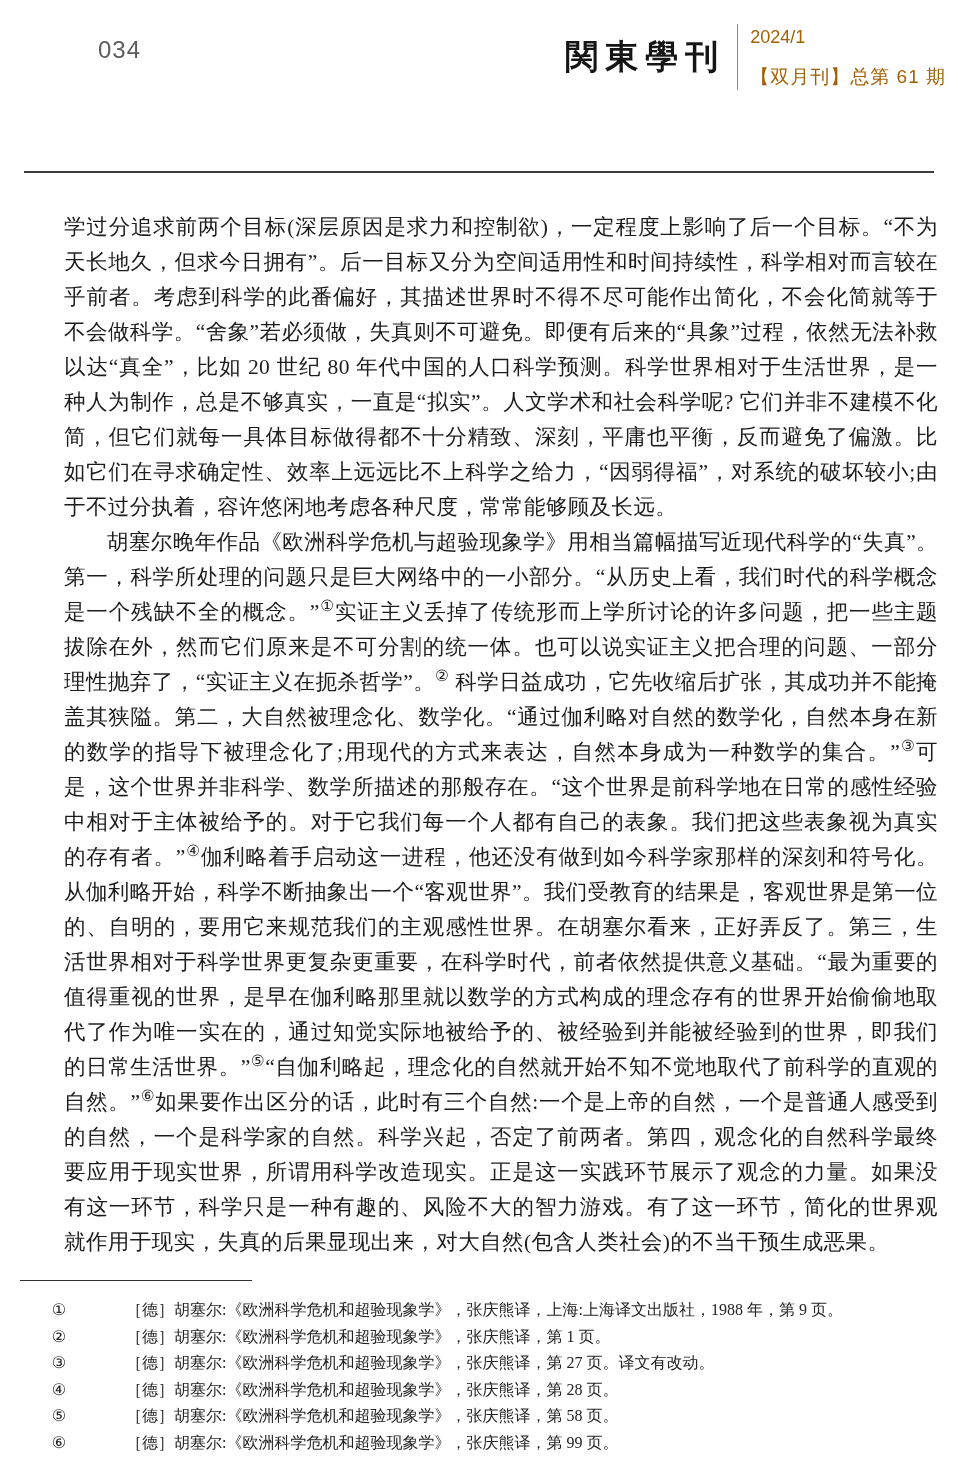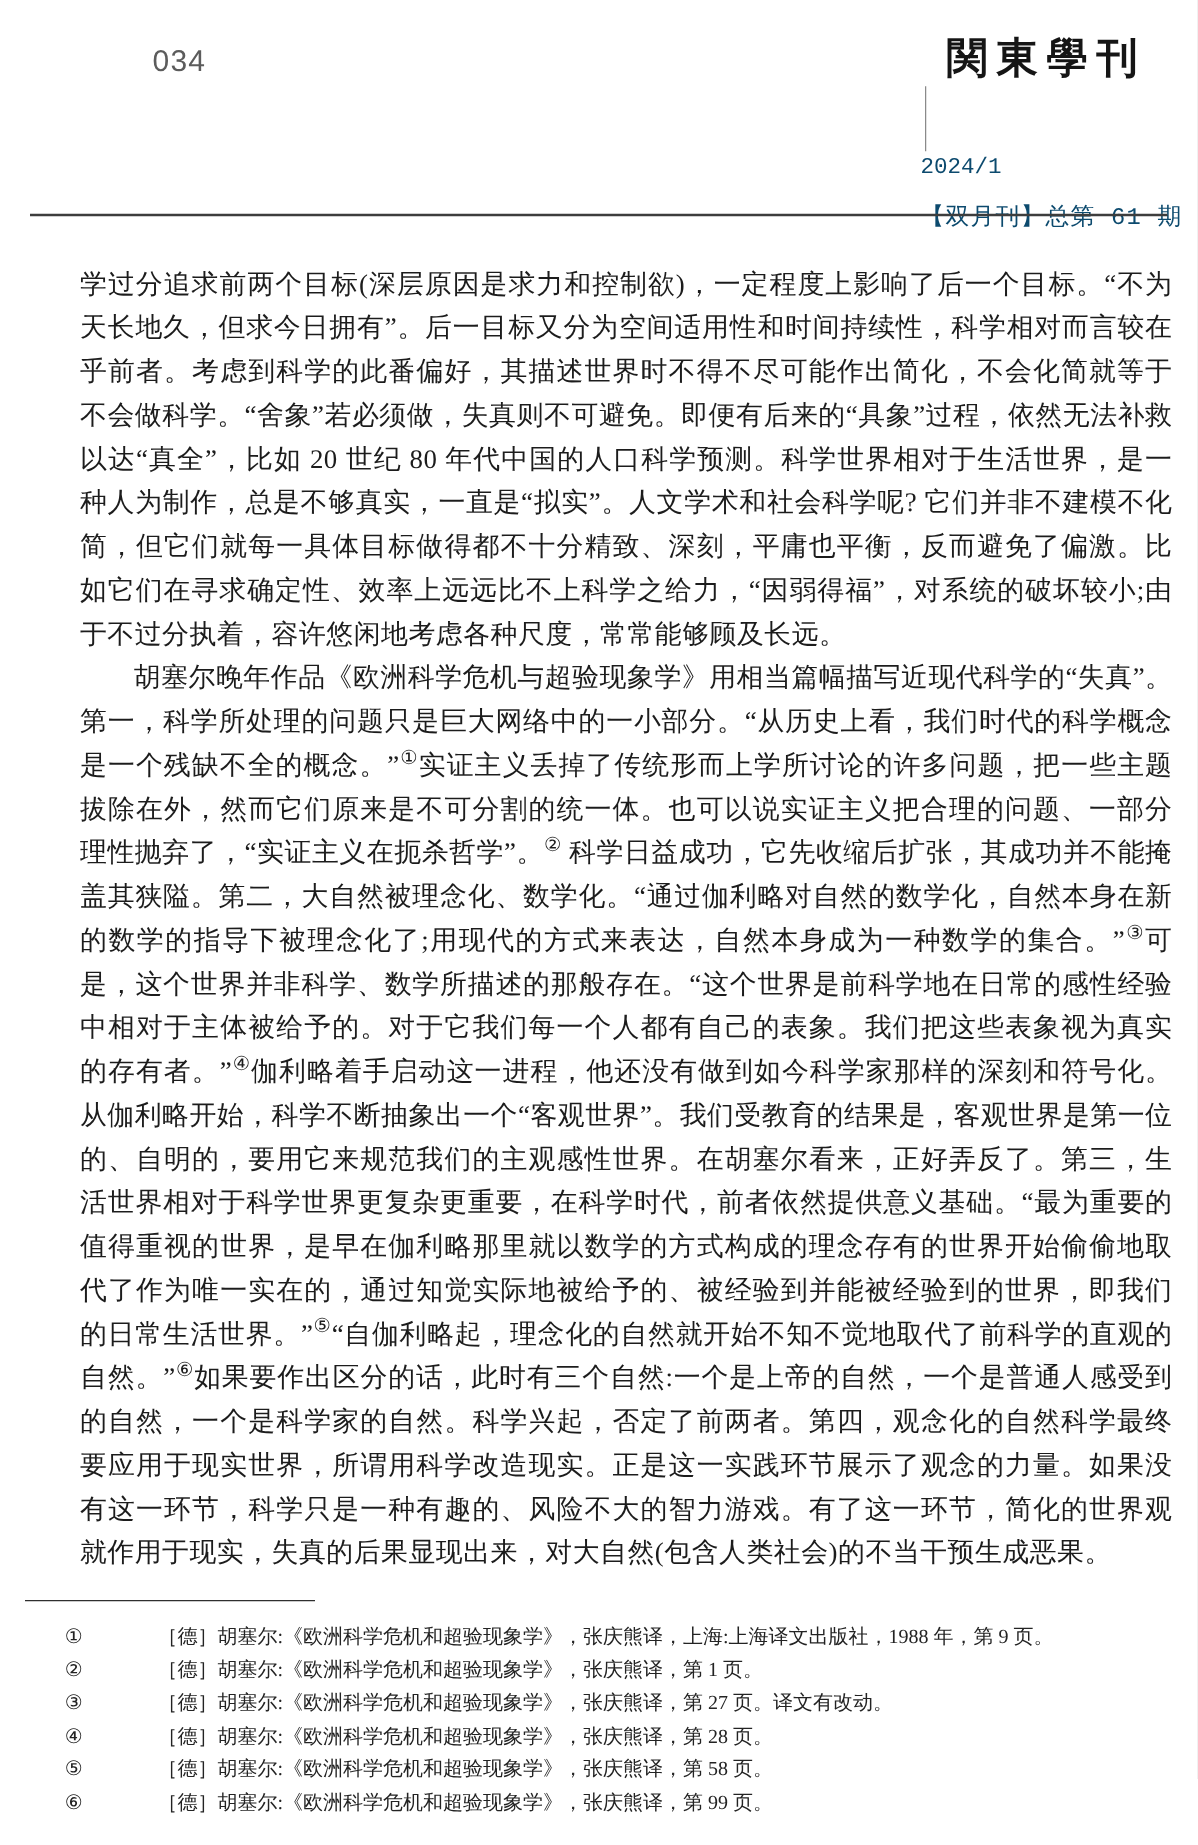--- a/index.html
+++ b/index.html
@@ -17,50 +17,48 @@
   
   .page-num {
     position: absolute;
     left: 98px;
     top: 36px;
     font-family: "Liberation Sans", sans-serif;
     font-size: 24px;
     font-weight: 400;
     letter-spacing: 1px;
     color: #5c5c5c;
-    margin-left: 24px;
   }
   .masthead {
     position: absolute;
     top: 24px;
     right: 12px;
     display: flex;
     align-items: center;
-    flex-direction: column;
   }
   .journal-logo {
     font-family: "DejaVu Serif", serif;
     font-size: 33px;
     font-weight: 700;
     letter-spacing: 7px;
     color: #151515;
     transform: scaleY(1.02);
     white-space: nowrap;
     padding-right: 8px;
   }
   .masthead-divider {
     width: 1px;
     align-self: stretch;
     min-height: 52px;
     background: #8a8a8a;
     margin: 0 12px 0 4px;
   }
   .issue-info {
-    font-family: Liberation Mono, monospace;
-    color: #0c4a6e;
+    font-family: Liberation Sans, sans-serif;
+    color: #a16207;
     line-height: 1.3;
     padding-top: 2px;
   }
   .issue-line1 { font-size: 18px; }
   .issue-line2 { font-size: 19px; letter-spacing: 1px; margin-top: 16px; }
 
   .header-rule {
     position: absolute;
     top: 171px;
     left: 24px;

